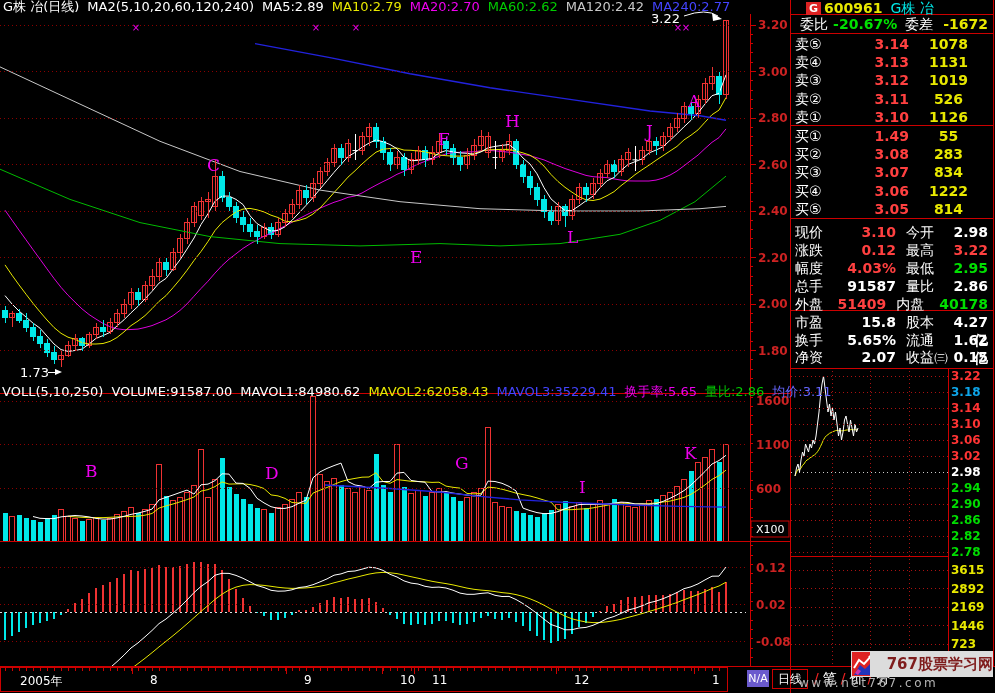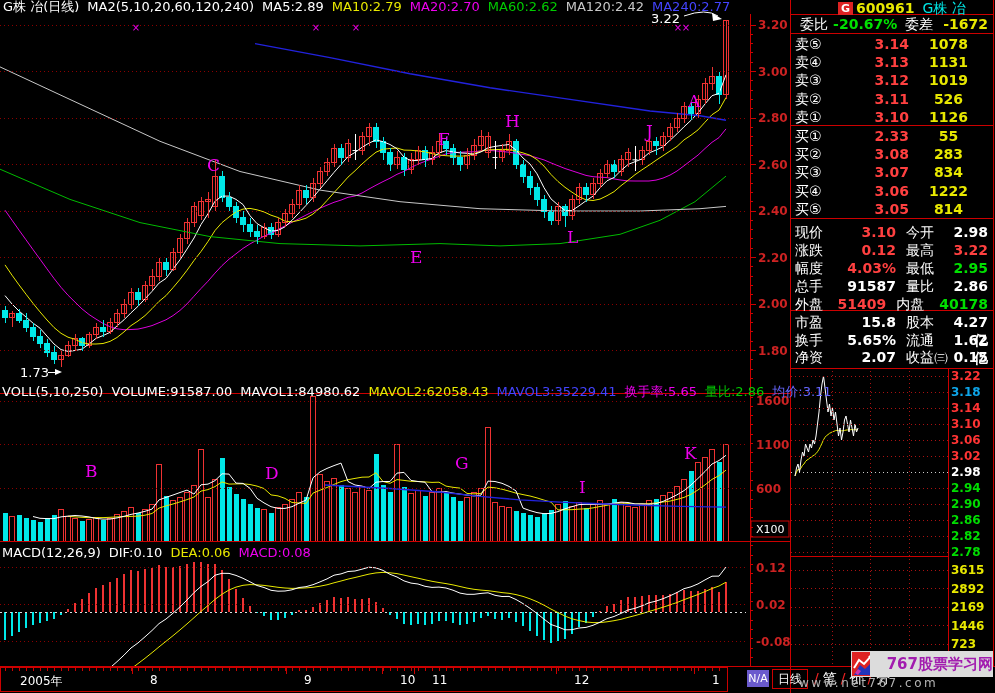--- a/index.html
+++ b/index.html
@@ -13,36 +13,36 @@
   .qrow{position:absolute;left:795px;width:196px;height:18px;line-height:18px;display:flex;font-size:14px;}
   .q-label{width:48px;color:#fff;}
   .q-price{width:66px;text-align:right;color:#ff4040;font-weight:bold;}
   .q-vol{flex:1;text-align:center;color:#e8e800;font-weight:bold;padding-right:3px;}
   .i-label{width:42px;color:#fff;}
   .i-val{width:60px;text-align:right;font-weight:bold;}
   .i-label2{width:48px;color:#fff;padding-left:10px;}
   .i-val2{flex:1;text-align:right;font-weight:bold;padding-right:3px;}
   .red{color:#ff4040;}.green{color:#00e000;}.yellow{color:#ffffff;}.white{color:#fff;}
   .tick-label{position:absolute;font-size:12px;font-weight:bold;white-space:nowrap;}
-  #quote-header{position:absolute;left:806px;top:0;height:15px;line-height:15px;white-space:nowrap;margin-left:32px;}
+  #quote-header{position:absolute;left:806px;top:0;height:15px;line-height:15px;white-space:nowrap;}
   .glogo{display:inline-block;width:15px;height:13px;background:#dd2222;color:#fff;font-weight:bold;
          font-size:11px;text-align:center;line-height:13px;vertical-align:middle;}
   .qcode{color:#e8e800;font-weight:bold;font-size:14px;margin-left:3px;}
   .qname{color:#00e8e8;font-size:14px;margin-left:8px;}
   #weibi-row{position:absolute;left:795px;top:16px;width:196px;height:17px;line-height:17px;display:flex;font-size:14px;}
   #bottom-bar{position:absolute;left:16px;top:667px;width:995px;height:36px;font-size:12px;color:#fff;}
   #na-badge{position:absolute;left:731px;top:3px;width:22px;height:17px;background:#6a5acd;color:#fff;
             text-align:center;line-height:17px;font-size:11px;}
   #period-tab{position:absolute;left:756px;top:2px;width:34px;height:18px;border:1px solid #cc0000;
               color:#fff;text-align:center;line-height:18px;font-size:12px;}
   #bottom-tabs{position:absolute;left:794px;top:2px;height:18px;line-height:18px;color:#fff;font-size:14px;white-space:nowrap;}
   #bottom-tabs .sep{color:#ee2222;margin:0 4px;}
   #logo-strip{position:absolute;left:851px;top:651px;width:142px;height:26px;background:#dcdcdc;
               display:flex;align-items:center;}
-  #logo-text{color:#a21caf;font-weight:bold;font-size:15px;margin-left:17px;letter-spacing:0px;white-space:nowrap;}
+  #logo-text{color:#7f1d1d;font-weight:bold;font-size:15px;margin-left:17px;letter-spacing:0px;white-space:nowrap;}
   #logo-url{position:absolute;left:799px;top:676px;width:196px;color:#b4b4b4;font-size:12px;
             letter-spacing:2.5px;white-space:nowrap;}
 </style>
 </head>
 <body>
 
 <div id="screen">
   <svg id="gfx" width="995" height="693">
       <defs>
         <clipPath id="cp-k">
@@ -914,21 +914,20 @@
       <line x1="132" y1="668" x2="132" y2="674" stroke="#cc0000" stroke-width="1" shape-rendering="crispEdges"></line>
       <line x1="286" y1="668" x2="286" y2="674" stroke="#cc0000" stroke-width="1" shape-rendering="crispEdges"></line>
       <line x1="382" y1="668" x2="382" y2="674" stroke="#cc0000" stroke-width="1" shape-rendering="crispEdges"></line>
       <line x1="414" y1="668" x2="414" y2="674" stroke="#cc0000" stroke-width="1" shape-rendering="crispEdges"></line>
       <line x1="556" y1="668" x2="556" y2="674" stroke="#cc0000" stroke-width="1" shape-rendering="crispEdges"></line>
       <line x1="694" y1="668" x2="694" y2="674" stroke="#cc0000" stroke-width="1" shape-rendering="crispEdges"></line>
     </svg>
 
   <div class="abs hdr" id="kline-header" style="left:3px;top:0px;"><span style="color:#ffffff">G株 冶(日线)</span><span style="color:#ffffff">MA2(5,10,20,60,120,240)</span><span style="color:#ffffff">MA5:2.89</span><span style="color:#e8e800">MA10:2.79</span><span style="color:#ee00ee">MA20:2.70</span><span style="color:#00cc00">MA60:2.62</span><span style="color:#c8c8c8">MA120:2.42</span><span style="color:#4444ff">MA240:2.77</span></div>
   <div class="abs hdr" id="vol-header" style="left:2px;top:385px;"><span style="color:#ffffff">VOLL(5,10,250)</span><span style="color:#ffffff">VOLUME:91587.00</span><span style="color:#ffffff">MAVOL1:84980.62</span><span style="color:#e8e800">MAVOL2:62058.43</span><span style="color:#4444ff">MAVOL3:35229.41</span><span style="color:#ee00ee">换手率:5.65</span><span style="color:#00cc00">量比:2.86</span><span style="color:#6666ff">均价:3.11</span></div>
-  <div class="abs hdr" id="macd-header" style="left:2px;top:546px;"><span style="color:#ffffff">MACD(12,26,9)</span><span style="color:#ffffff">DIF:0.10</span><span style="color:#e8e800">DEA:0.06</span><span style="color:#ee00ee">MACD:0.08</span></div>
 
   <div id="quote-header">
     <span class="glogo">G</span><span class="qcode">600961</span><span class="qname">G株 冶</span>
   </div>
   <div id="weibi-row">
     <span style="width:42px;color:#fff;text-align:center;">委比</span>
     <span style="width:64px;text-align:right;color:#00e000;font-weight:bold;">-20.67%</span>
     <span style="width:42px;color:#fff;padding-left:8px;">委差</span>
     <span style="flex:1;text-align:right;color:#e8e800;font-weight:bold;padding-right:3px;">-1672</span>
   </div>
@@ -955,21 +954,21 @@
       </div>
       <div class="qrow" style="top:107.8px">
         <span style="" class="q-label">卖①</span>
         <span style="" class="q-price">3.10</span>
         <span style="" class="q-vol">1126</span>
       </div>
     </div>
   <div id="buy-rows">
       <div class="qrow" style="top:127px">
         <span style="" class="q-label">买①</span>
-        <span style="" class="q-price">2.33</span>
+        <span style="" class="q-price">1.49</span>
         <span style="" class="q-vol">55</span>
       </div>
       <div class="qrow" style="top:145.2px">
         <span style="" class="q-label">买②</span>
         <span style="" class="q-price">3.08</span>
         <span style="" class="q-vol">283</span>
       </div>
       <div class="qrow" style="top:163.4px">
         <span style="" class="q-label">买③</span>
         <span style="" class="q-price">3.07</span>

